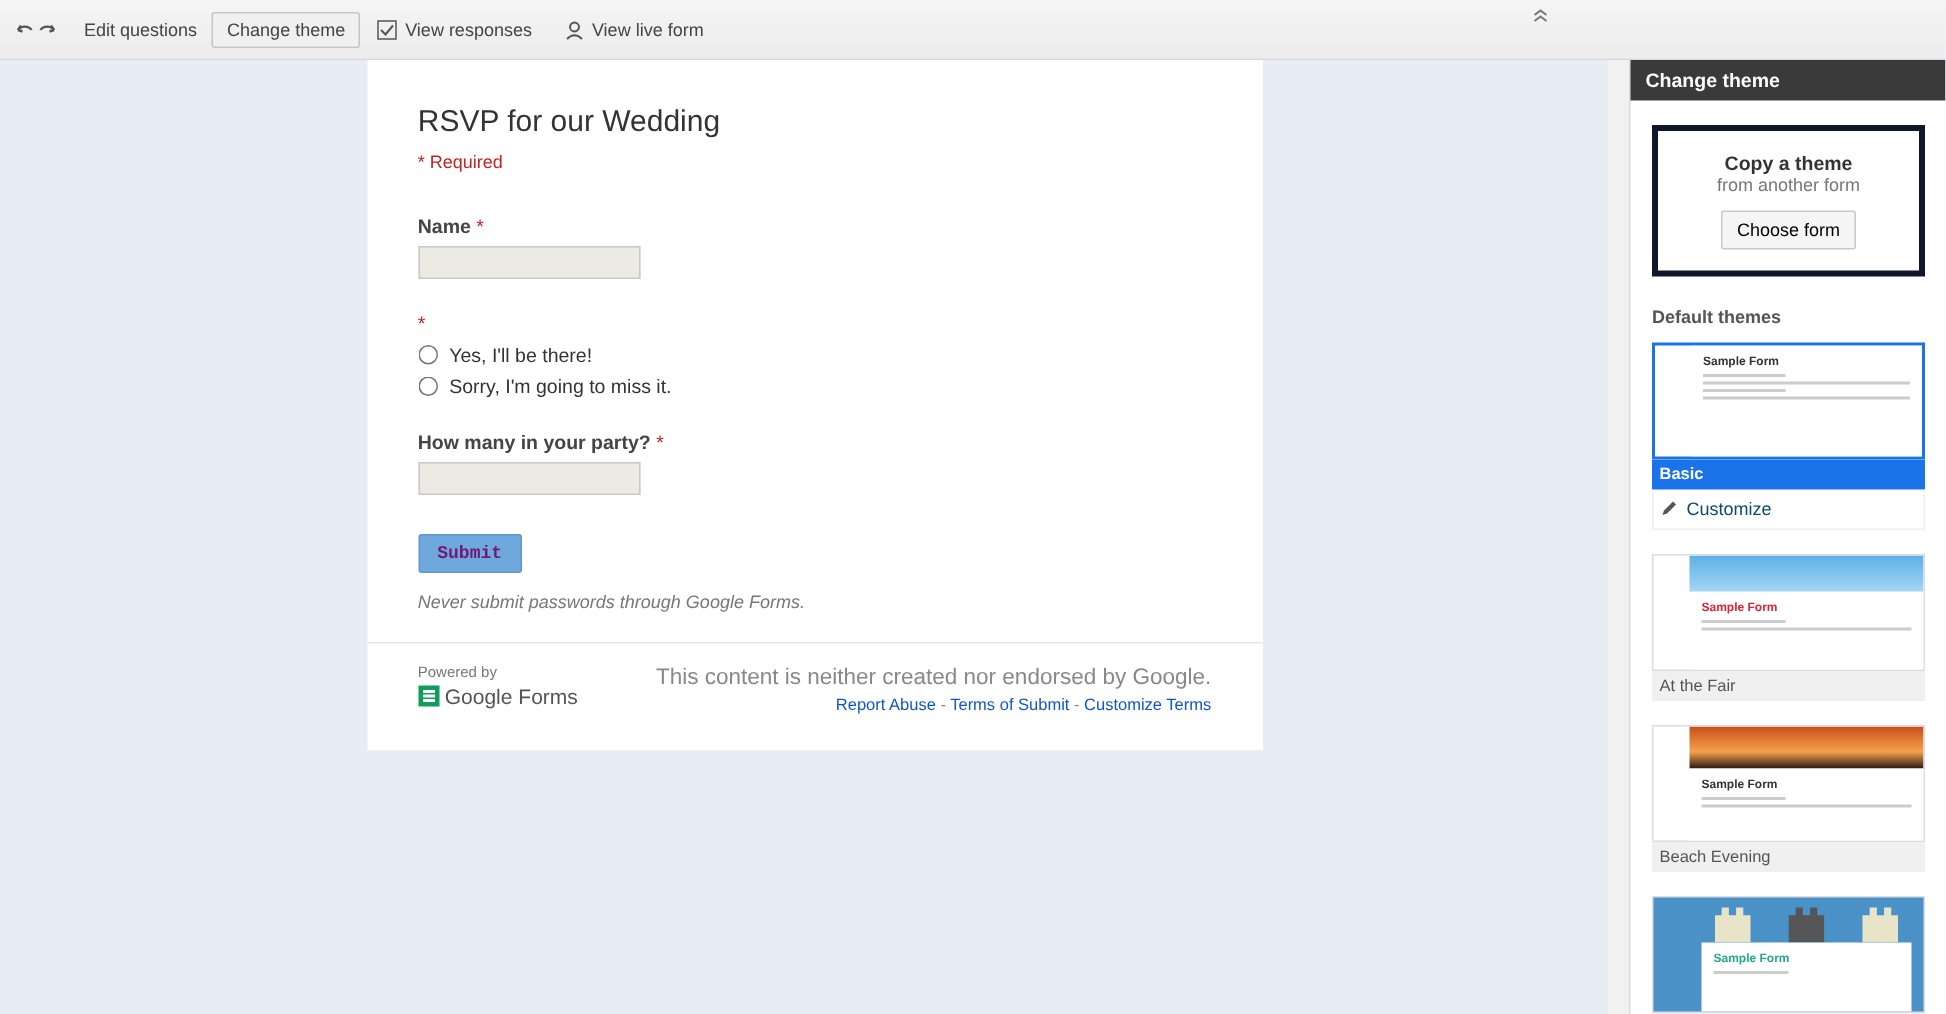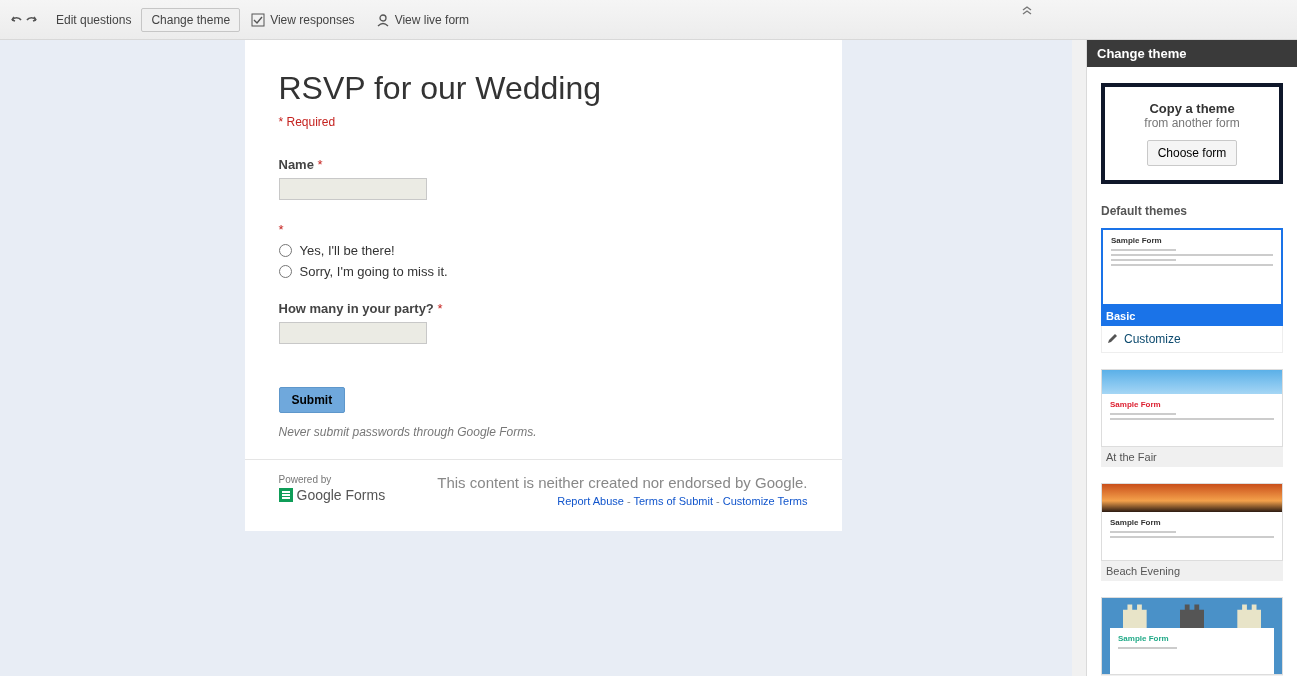--- a/index.html
+++ b/index.html
@@ -49,42 +49,43 @@
   position: relative;
 }
 .form-card {
   width: 597px;
   margin: 0 auto;
   background: #fff;
   margin-top: 0;
   padding-bottom: 0;
 }
 .form-body { padding: 30px 34px 20px 34px; }
-.form-title { font-size: 32px; font-weight: 400; color: #333; margin-bottom: 8px; }
+.form-title { font-size: 20px; font-weight: 400; color: #333; margin-bottom: 8px; }
 .required-note { color: #c5221f; font-size: 12px; margin-bottom: 28px; }
 .q { margin-bottom: 22px; }
 .q-label { font-size: 13px; font-weight: bold; color: #444; margin-bottom: 6px; }
 .q-label .ast { color: #c5221f; font-weight: normal; }
 .text-input {
   width: 148px; height: 22px;
   background: #ebebe4;
   border: 1px solid #c8c8c8;
 }
 .radio-row { display: flex; align-items: center; gap: 8px; font-size: 13px; color: #333; margin-bottom: 6px; }
 .radio-row input[type=radio] { margin: 0; }
 .submit-btn {
   background: #6fa8dc;
-  color: #000000;
+  color: #701a75;
   border: 1px solid #5e97cb;
   padding: 5px 12px;
   font-size: 12px;
   font-weight: bold;
   border-radius: 2px;
   cursor: pointer;
-  margin-top: 21px;
+  margin-top: 4px;
+  font-family: Liberation Mono, monospace;
 }
 .pw-note { font-size: 12px; color: #777; font-style: italic; margin-top: 12px; }
 
 .form-footer {
   border-top: 1px solid #e5e5e5;
   padding: 14px 34px 24px 34px;
   display: flex;
   justify-content: space-between;
   font-size: 11px;
   color: #777;
@@ -136,20 +137,21 @@
   border-radius: 2px;
 }
 .section-label { font-size: 12px; font-weight: bold; color: #555; margin-bottom: 10px; }
 .theme-card { margin-bottom: 16px; cursor: pointer; }
 .theme-preview {
   height: 78px;
   border: 1px solid #ddd;
   background: #fefefe;
   position: relative;
   overflow: hidden;
+  padding-left: 24px;
 }
 .theme-preview.selected { border: 2px solid #1a73e8; }
 .theme-name {
   background: #f0f0f0;
   font-size: 11px;
   color: #555;
   padding: 4px 5px;
 }
 .theme-name.selected { background: #1a73e8; color: #fff; font-weight: bold; }
 .customize-row {

